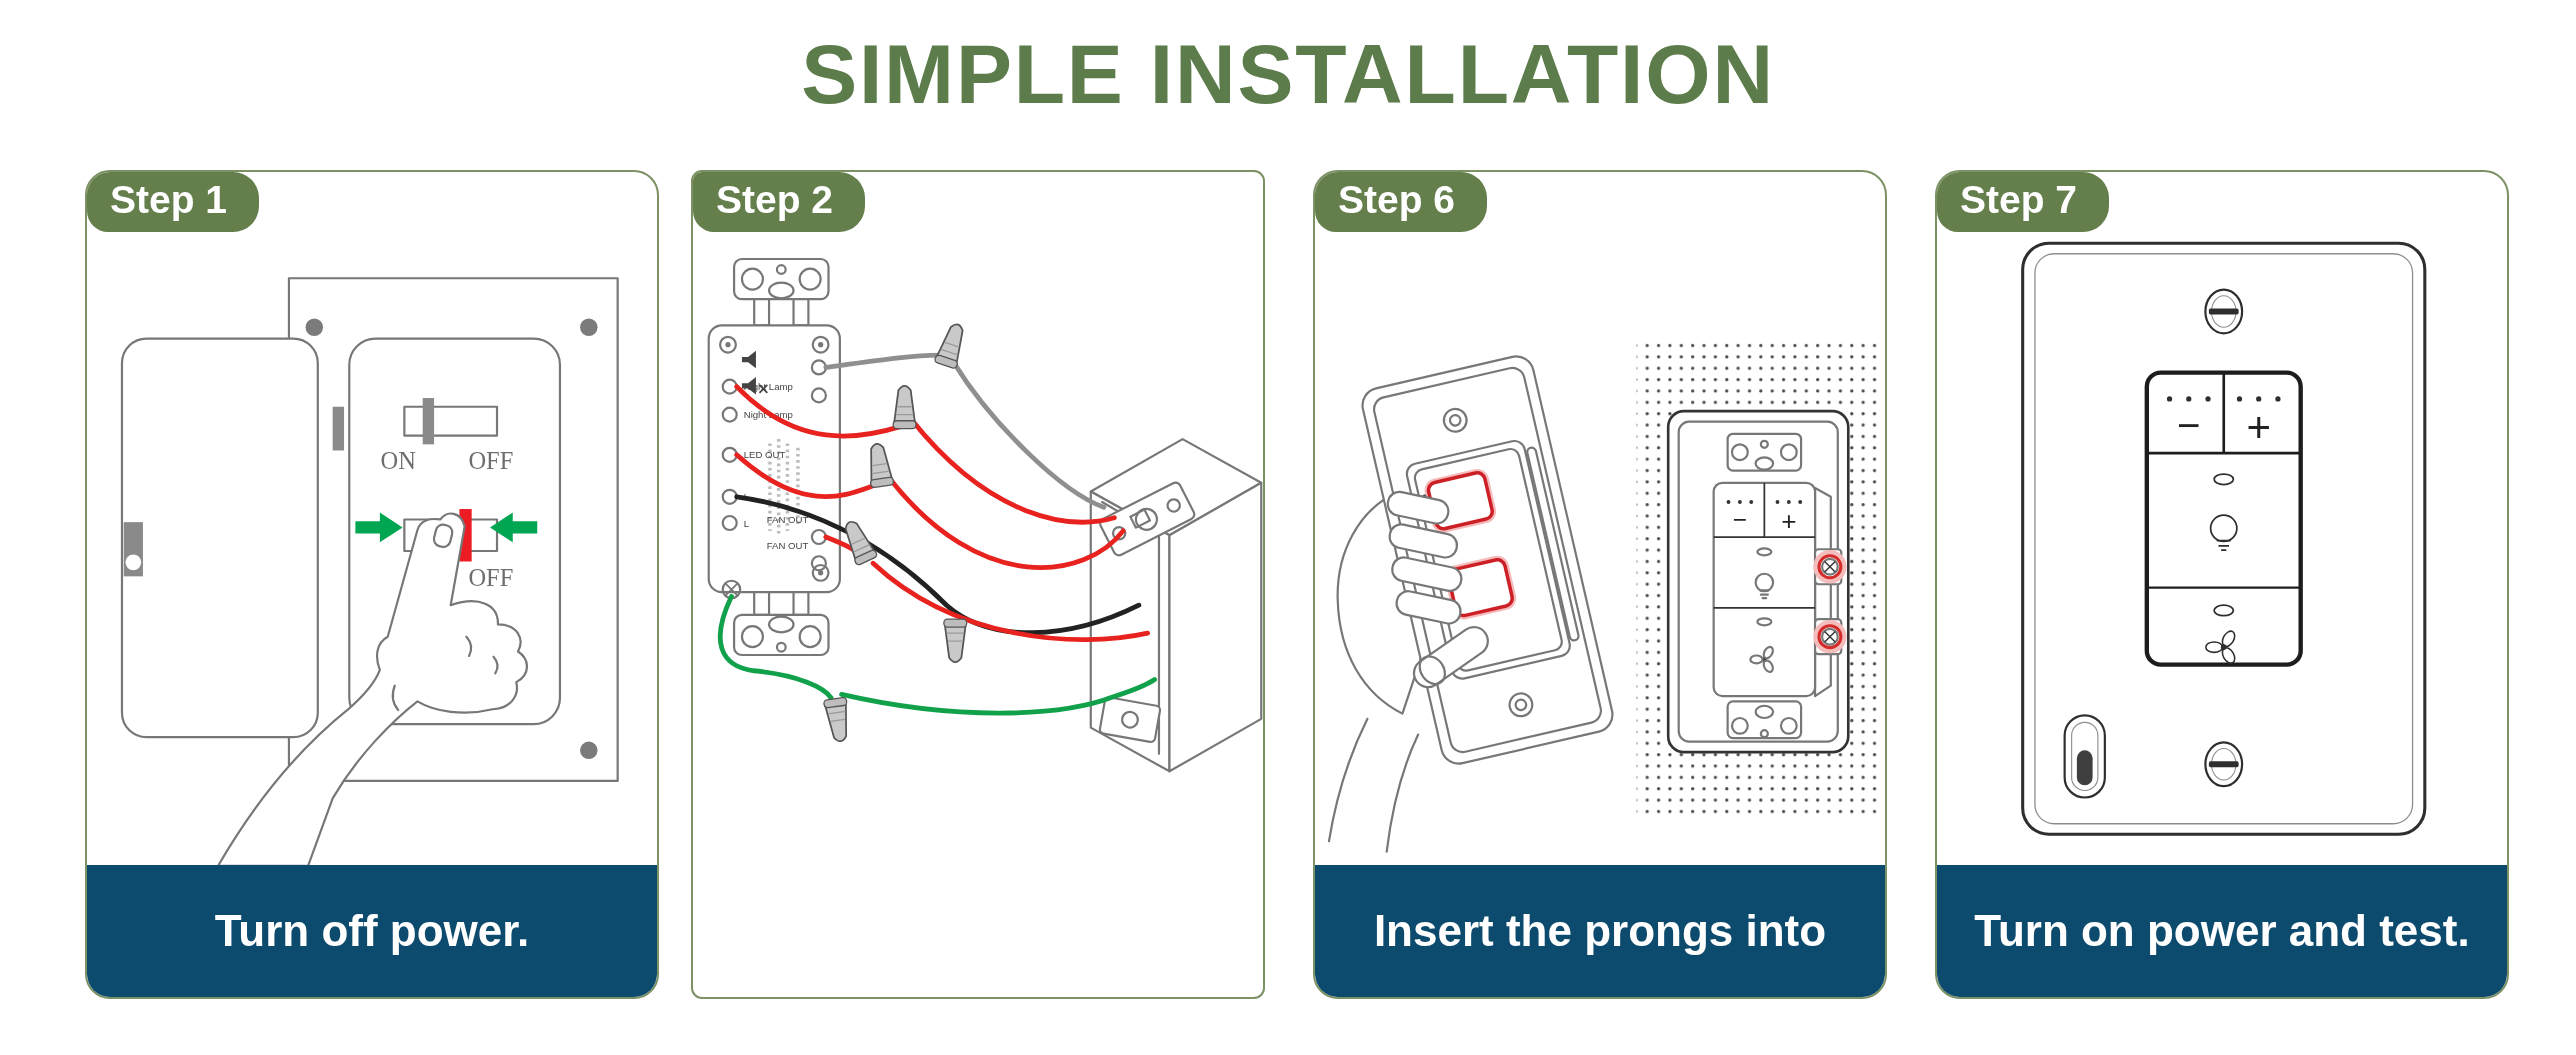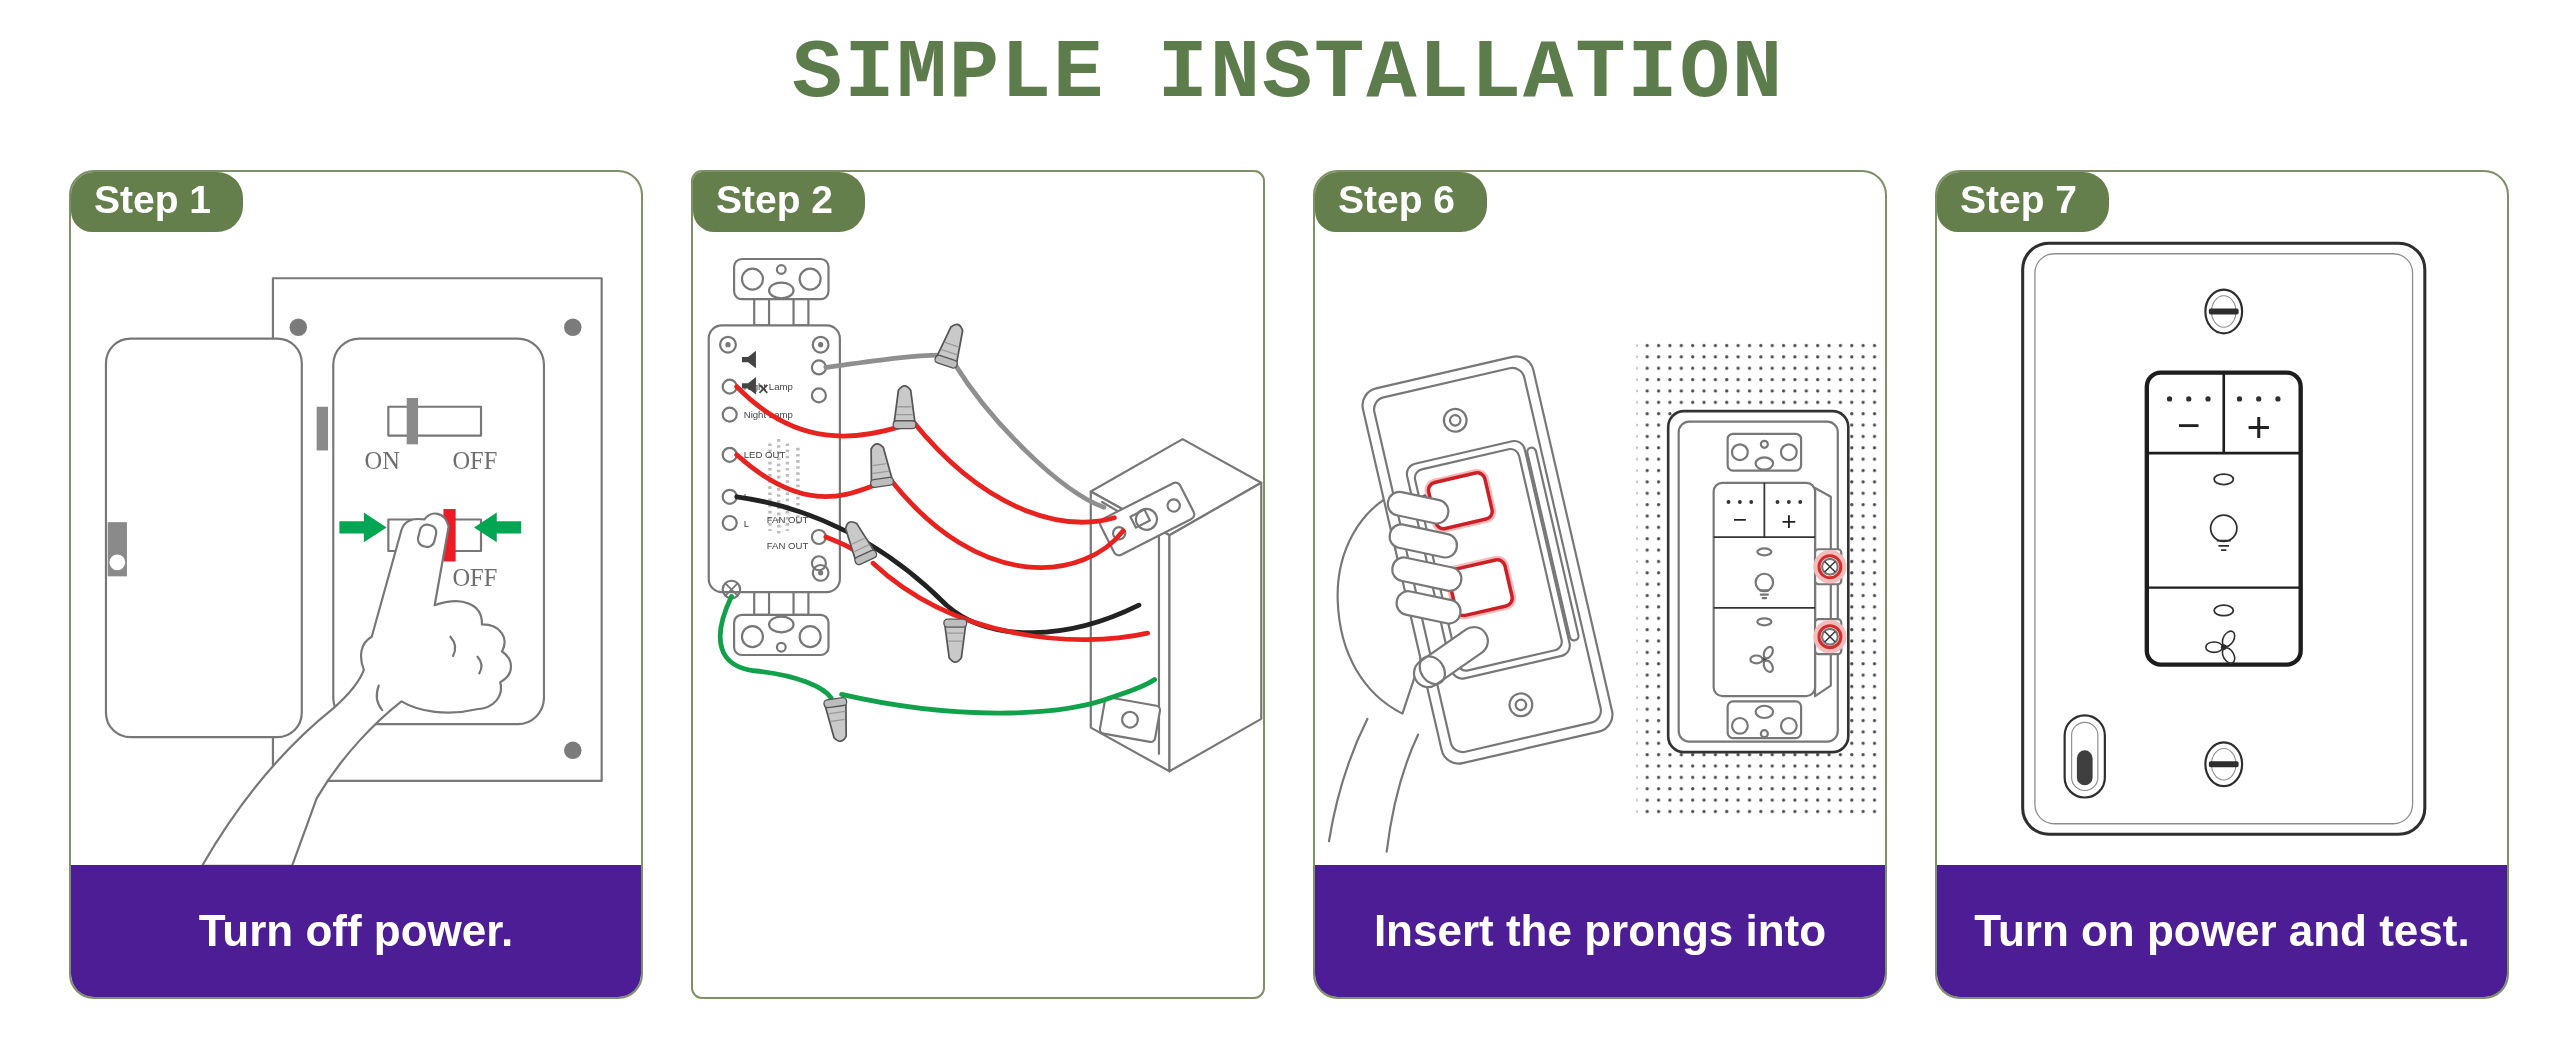--- a/index.html
+++ b/index.html
@@ -1,28 +1,28 @@
 <!DOCTYPE html>
 <html style="font-size:14px"><head>
 <meta charset="utf-8">
 <style>
   html,body{margin:0;padding:0;background:#fff;}
   .page{position:relative;width:2576px;height:1056px;background:#ffffff;overflow:hidden;
         font-family:"Liberation Sans",sans-serif;}
   .title{position:absolute;top:26px;left:0;width:100%;margin:0;text-align:center;
-         font-size:84px;font-weight:bold;letter-spacing:1.8px;color:#5d7c4b;font-family:Liberation Mono, monospace;}
+         font-size:84px;font-weight:bold;letter-spacing:1.8px;color:#5d7c4b;}
   .card{position:absolute;top:170px;width:574px;height:829px;box-sizing:border-box;
         background:#fff;border:2.6px solid #7c9164;border-radius:25px;overflow:hidden;}
-  .card1{left:69px;} .card2{left:691px;border-radius:11px;} .card3{left:1313px;} .card4{left:1935px;}
+  .card1{left:85px;} .card2{left:691px;border-radius:11px;} .card3{left:1313px;} .card4{left:1935px;}
   .badge{position:absolute;top:0;left:0;height:56px;background:#647e4c;color:#fff;
          display:flex;align-items:center;padding:0 32px 3.5px 23px;
          border-radius:0 26px 26px 21px;font-size:39px;font-weight:bold;}
   .illus{position:absolute;top:56px;left:0;width:100%;height:639px;}
   .illus svg{display:block;width:100%;height:100%;}
-  .footer{position:absolute;left:0;bottom:0;width:100%;height:132px;background:#4c1d95;
+  .footer{position:absolute;left:0;bottom:0;width:100%;height:132px;background:#0c4a6e;
           color:#fff;display:flex;flex-direction:column;align-items:center;justify-content:center;
           text-align:center;font-size:44px;font-weight:bold;border-radius:0 0 21px 21px;}
   .footer.two-line{font-size:44px;line-height:1.16;}
   
   .ln{fill:none;stroke:#777;stroke-width:2.5;stroke-linecap:round;stroke-linejoin:round;}
   .lnw{fill:#fff;stroke:#777;stroke-width:2.5;stroke-linecap:round;stroke-linejoin:round;}
   .ser{font-family:"Liberation Serif",serif;fill:#6e6e6e;font-size:28px;text-anchor:middle;}
   .tiny{font-family:"Liberation Sans",sans-serif;fill:#444;font-size:11px;}
   .pm{font-family:"Liberation Sans",sans-serif;fill:#222;text-anchor:middle;}
 </style>

